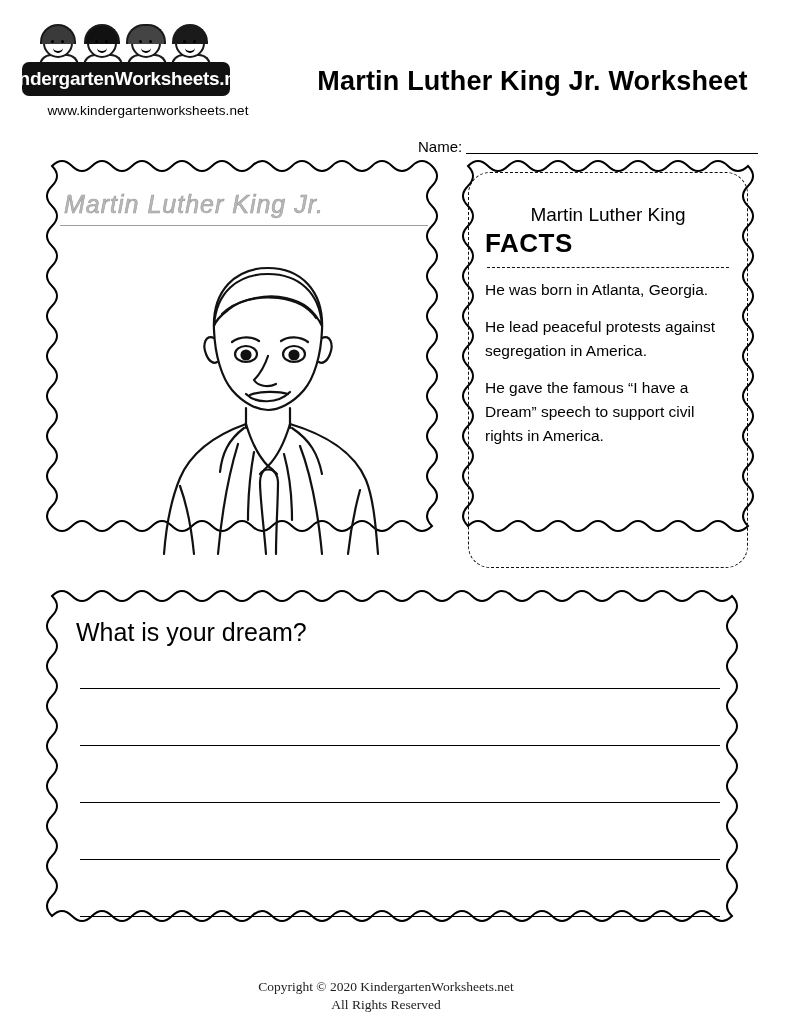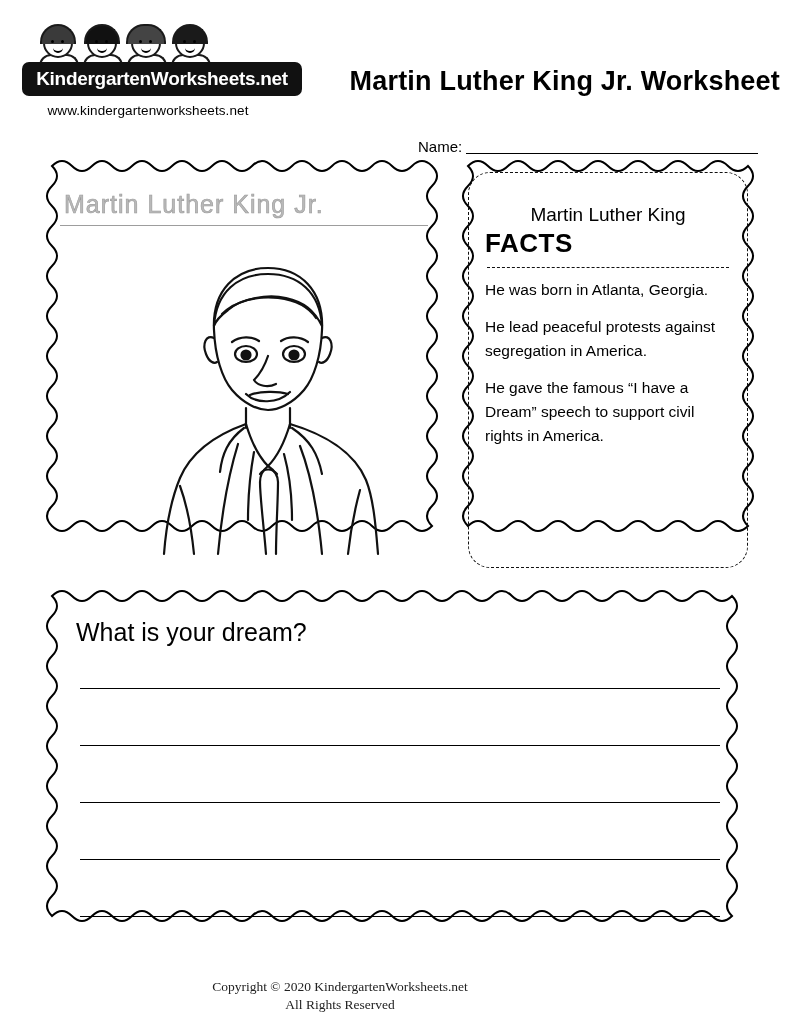--- a/index.html
+++ b/index.html
@@ -92,21 +92,21 @@
     border: 2px solid #1a1a1a;
     border-bottom: none;
     border-radius: 12px 12px 0 0;
     background: #fff;
     box-sizing: border-box;
   }
 
   #logo-banner {
     position: relative;
     margin-top: -2px;
-    width: 280px;
+    width: 208px;
     height: 34px;
     background: #111;
     border-radius: 7px;
     display: flex;
     align-items: center;
     justify-content: center;
   }
   #logo-banner span {
     color: #fff;
     font-weight: bold;
@@ -122,21 +122,21 @@
     text-align: center;
     width: 252px;
     font-family: "Liberation Sans", sans-serif;
   }
 
   #worksheet-title {
     position: absolute;
     left: 285px;
     top: 48px;
     width: 495px;
-    text-align: right;
+    text-align: center;
     font-size: 27px;
     font-weight: bold;
     font-family: "Liberation Sans", sans-serif;
     letter-spacing: 0.2px;
   }
   #name-row {
     position: absolute;
     left: 418px;
     top: 120px;
     width: 340px;
@@ -164,20 +164,21 @@
     height: 100%;
     overflow: visible;
   }
 
   
   #picture-panel {
     left: 38px;
     top: 160px;
     width: 408px;
     height: 420px;
+    font-style: italic;
   }
   #trace-title {
     position: absolute;
     left: 26px;
     top: 30px;
     width: 360px;
     font-size: 25px;
     letter-spacing: 1px;
     color: #b9b9b9;
     font-family: "Liberation Sans", sans-serif;
@@ -255,20 +256,21 @@
   #footer {
     position: absolute;
     left: 0;
     top: 978px;
     width: 680px;
     text-align: center;
     font-size: 13.5px;
     font-family: "Liberation Serif", serif;
     color: #222;
     line-height: 1.35;
+    padding-left: 46px;
   }
 
   
   #portrait {
     position: absolute;
     left: 80px;
     top: 78px;
     width: 300px;
     height: 320px;
   }

